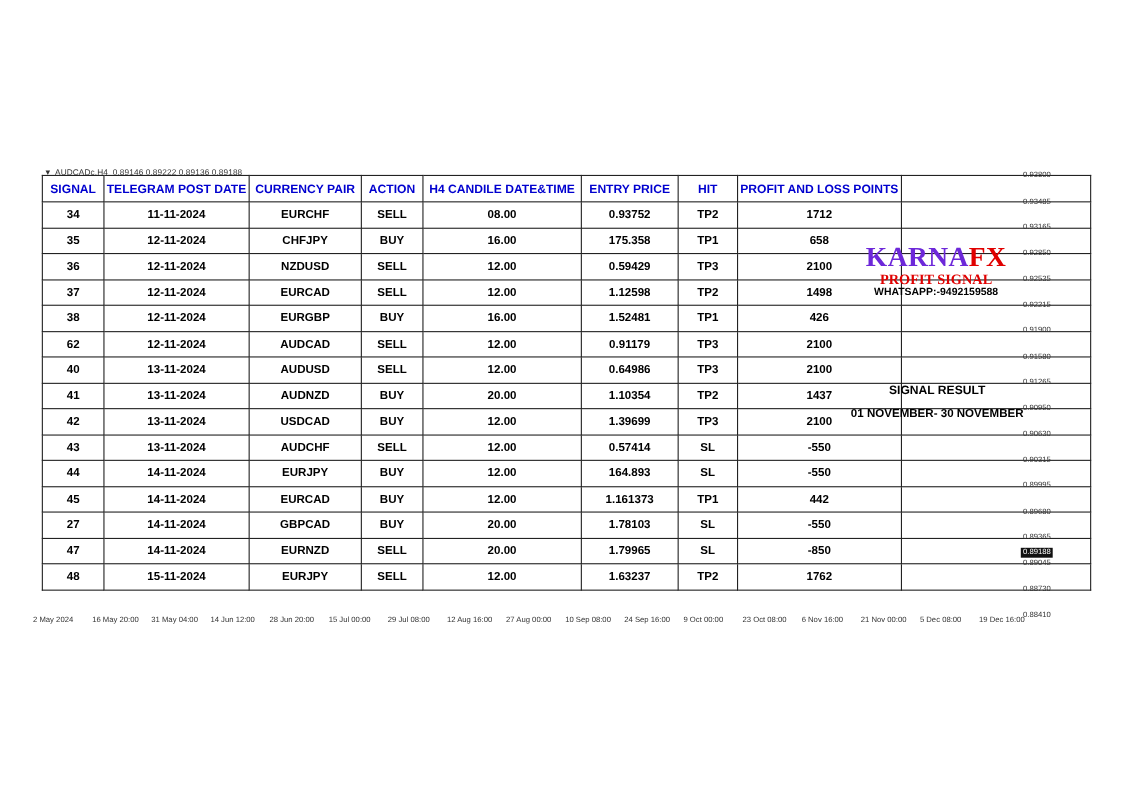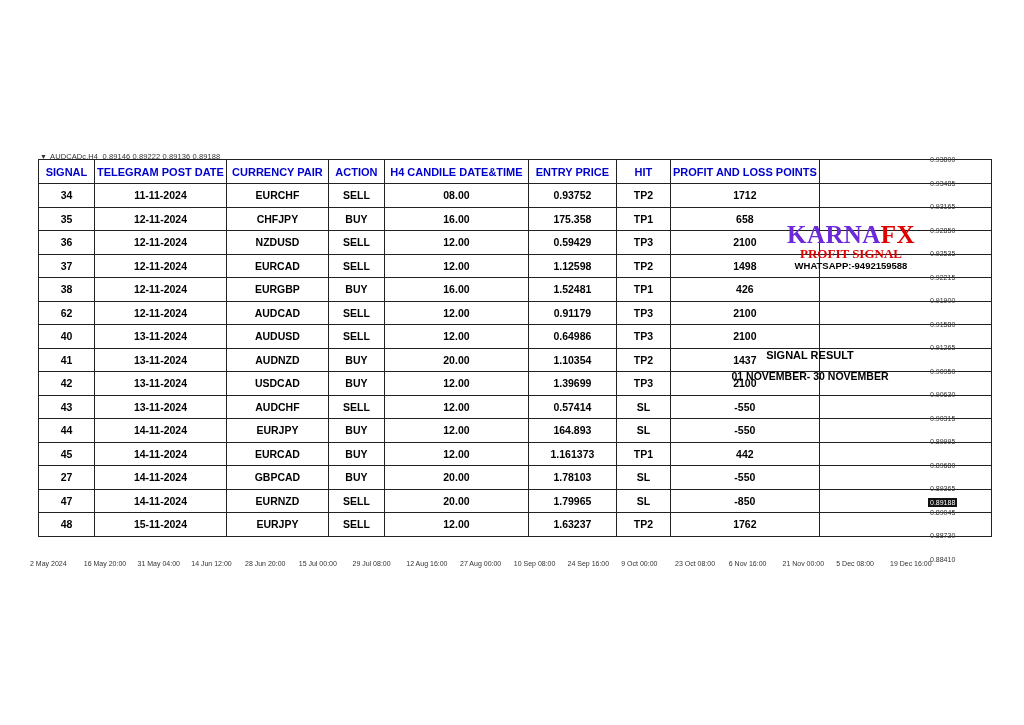--- a/index.html
+++ b/index.html
@@ -114,21 +114,21 @@
   }
   #logo .wa {
     font-size: 9.5px;
     font-weight: bold;
     color: #000;
     margin-top: 0px;
   }
   
   #result {
     position: absolute;
-    left: 720px;
+    left: 762px;
     top: 349px;
     width: 180px;
     text-align: center;
   }
   #result .r1 {
     font-size: 11px;
     font-weight: bold;
     color: #000;
     margin-bottom: 9px;
   }

